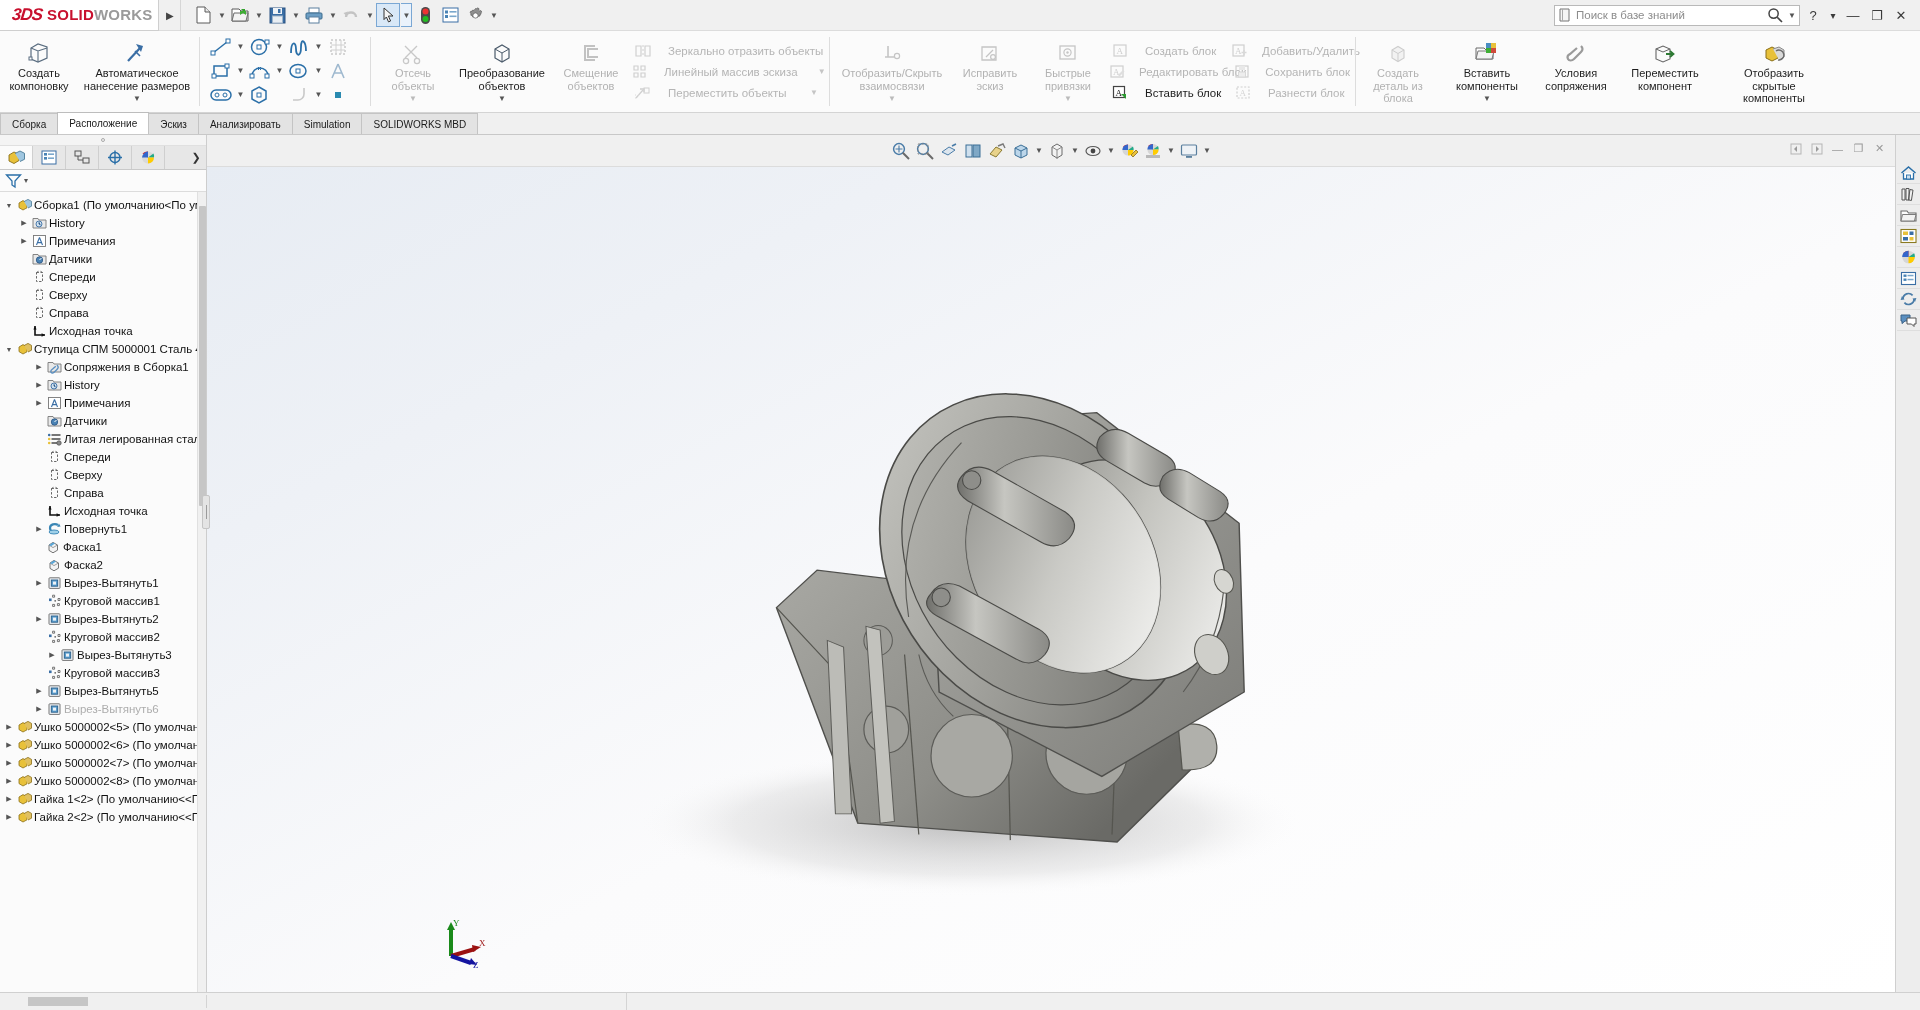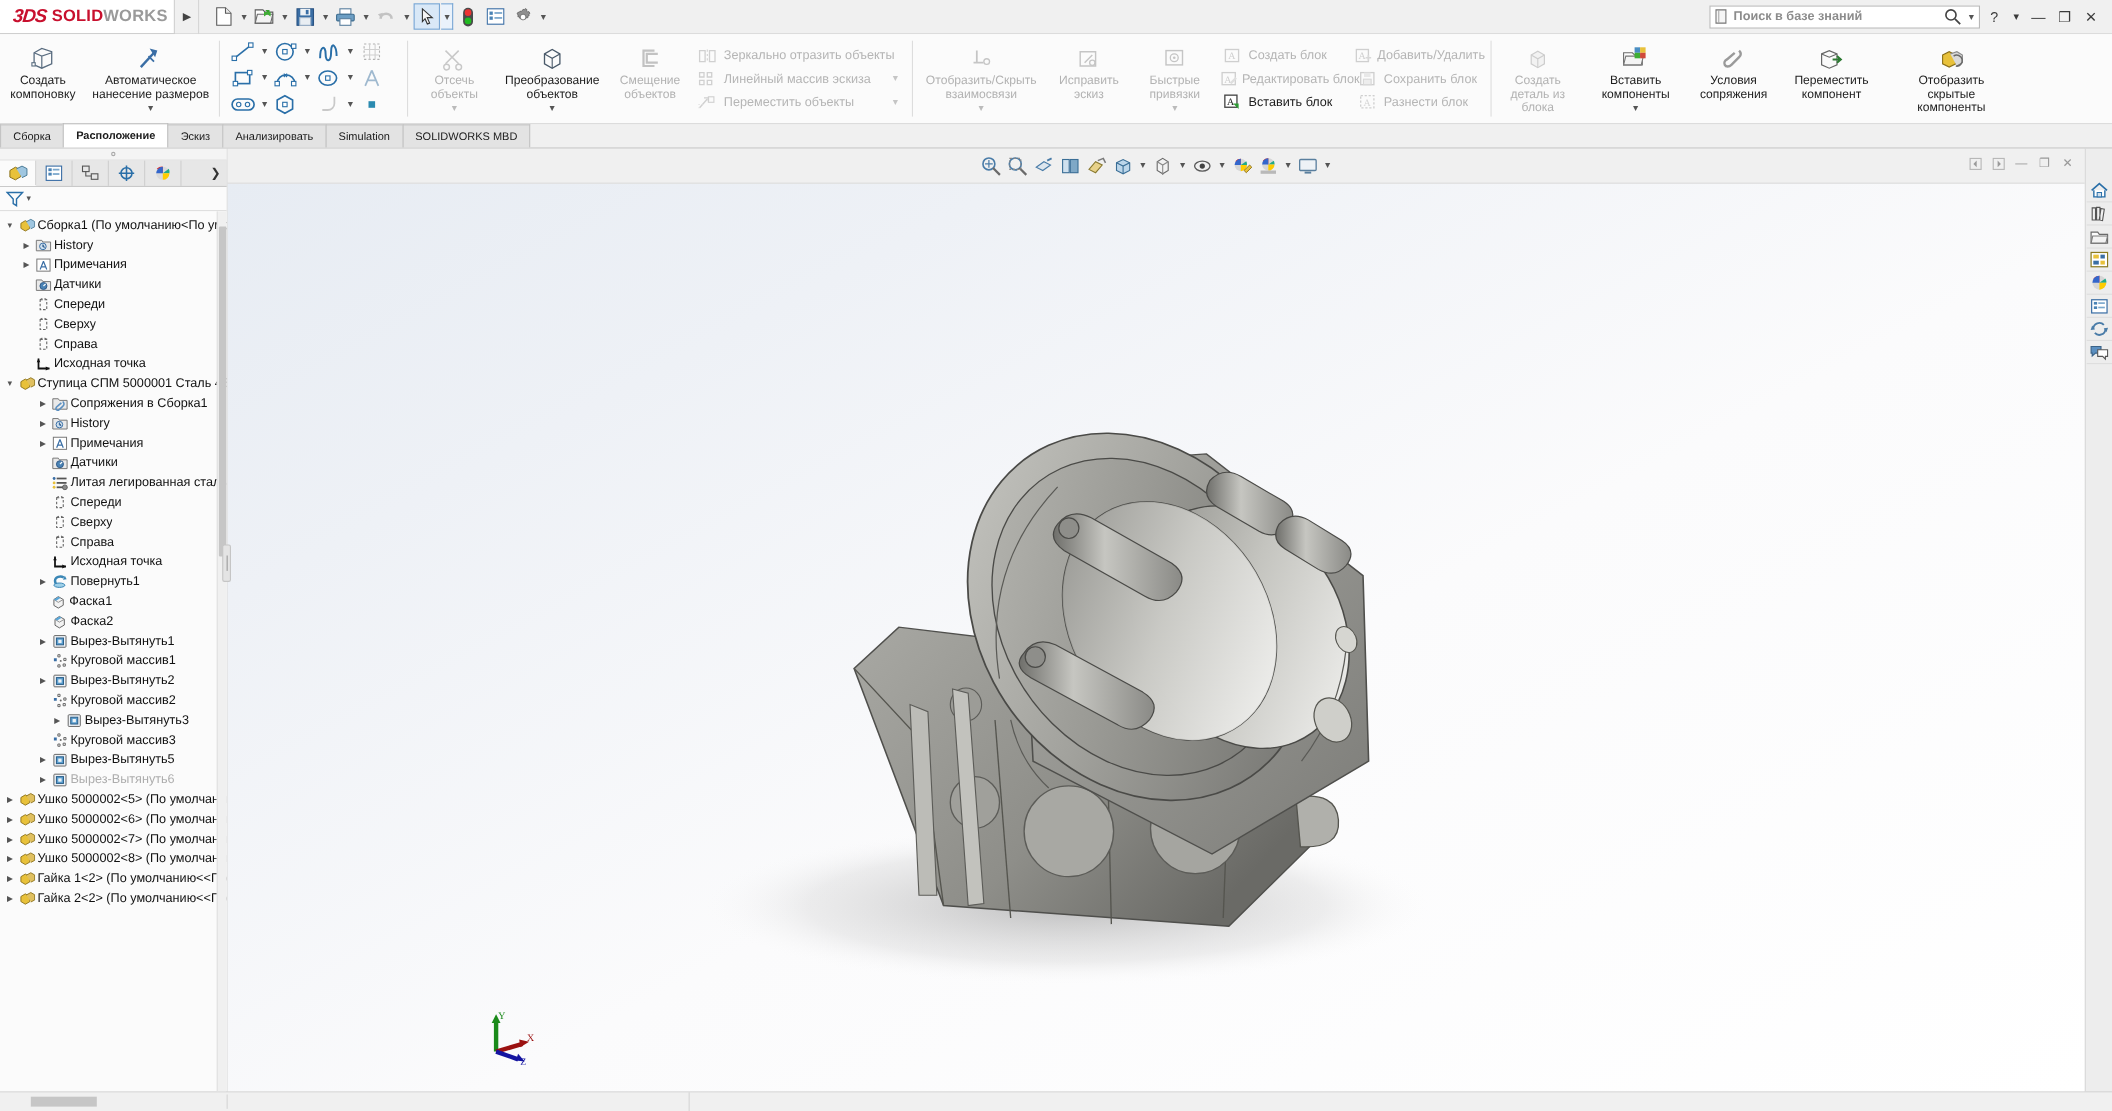--- a/index.html
+++ b/index.html
@@ -34,21 +34,21 @@
   .qat-split.boxed { border: 1px solid #7aa7d4; border-left: none; background: #eaf2fb; }
   .win-title {
     position: absolute; left: 0; right: 0; text-align: center; font-size: 13px; color: #222;
     pointer-events: none;
   }
   .tb-right { margin-left: auto; display: flex; align-items: center; gap: 2px; padding-right: 8px; }
   .searchbox {
     display: flex; align-items: center; width: 246px; height: 21px; background: #fff;
     border: 1px solid #b9b9b9; padding: 0 3px; gap: 5px;
   }
-  .searchbox .ph { font-size: 11.5px; color: #8c8c8c; flex: 1; font-weight: bold; }
+  .searchbox .ph { font-size: 11.5px; color: #8c8c8c; flex: 1; }
   .wbtn { width: 22px; height: 24px; display: flex; align-items: center; justify-content: center;
           color: #3a3a3a; font-size: 13px; }
   .wbtn.sm { font-size: 10px; width: 14px; }
 
   
   .ribbon {
     height: 82px; min-height: 82px; background: #fbfbfb; display: flex; align-items: stretch;
     border-bottom: 1px solid #d4d4d4; overflow: hidden; position: relative;
   }
   .rgroup { display: flex; align-items: stretch; padding: 2px 0; }
@@ -66,36 +66,36 @@
   .caretrow.dim { color: #bbb; }
 
   .sketchgrid { display: grid; grid-template-columns: repeat(4, auto); gap: 1px 0; padding: 4px 4px 0 4px;
                 align-content: start; }
   .sgcell { display: flex; align-items: center; }
   .sgico { width: 28px; height: 23px; display: flex; align-items: center; justify-content: center; }
   .sgcar { width: 11px; font-size: 8px; color: #555; text-align: center; }
   .sgcar.blank { color: transparent; }
 
   .rlist { display: flex; flex-direction: column; justify-content: center; padding: 3px 2px; }
-  .rlrow { display: flex; align-items: center; height: 21px; gap: 4px; font-size: 11.5px; color: #1d1d1d; }
+  .rlrow { display: flex; align-items: center; height: 21px; gap: 14px; font-size: 11.5px; color: #1d1d1d; }
   .rlrow.dim { color: #b5b5b5; }
   .rlrow .ico { width: 22px; display: flex; justify-content: center; align-items: center; }
   .rlrow .txt { white-space: nowrap; }
   .rlcaret { margin-left: auto; font-size: 8px; color: #777; padding: 0 6px; }
   .rlcaret.dim { color: #c5c5c5; }
 
   
   .tabbar { height: 22px; min-height: 22px; background: #f0f0f0; display: flex; align-items: flex-end;
             border-bottom: 1px solid #c8c8c8; position: relative; z-index: 3; }
   .tab {
     height: 21px; padding: 0 11px; display: flex; align-items: center; font-size: 10px;
     background: #e3e3e3; border: 1px solid #c4c4c4; border-bottom: none; color: #1a1a1a;
     margin-right: -1px;
   }
-  .tab.active { background: #ffffff; font-weight: bold; height: 22px; border-color: #bdbdbd; }
+  .tab.active { background: #ffffff; font-weight: normal; height: 22px; border-color: #bdbdbd; }
 
   
   .body { flex: 1; display: flex; position: relative; min-height: 0; }
 
   
   .leftpane { width: 207px; min-width: 207px; background: #f0f0f0; display: flex; flex-direction: column;
               border-right: 1px solid #cdcdcd; position: relative; }
   .pane-grip { height: 11px; display: flex; align-items: center; justify-content: center; background: #f4f4f4;
                border-bottom: 1px solid #e0e0e0; }
   .pane-grip .dot { width: 4px; height: 4px; border-radius: 50%; border: 1px solid #aaa; }

